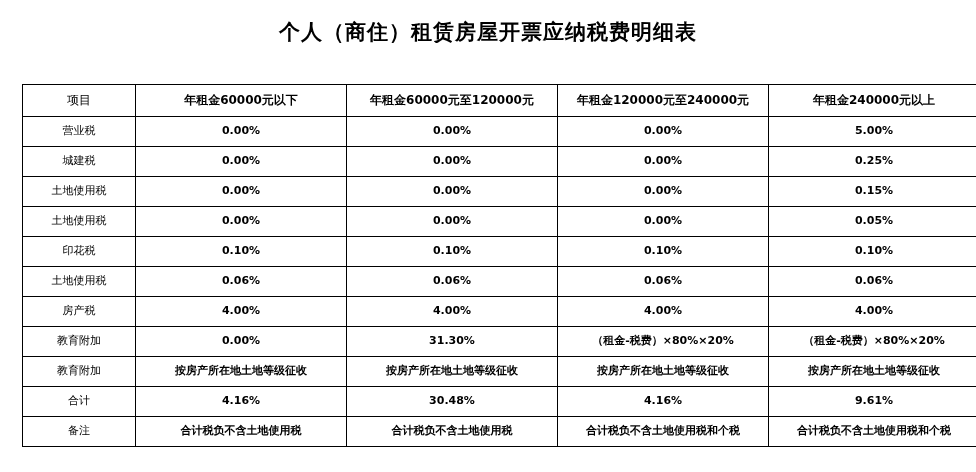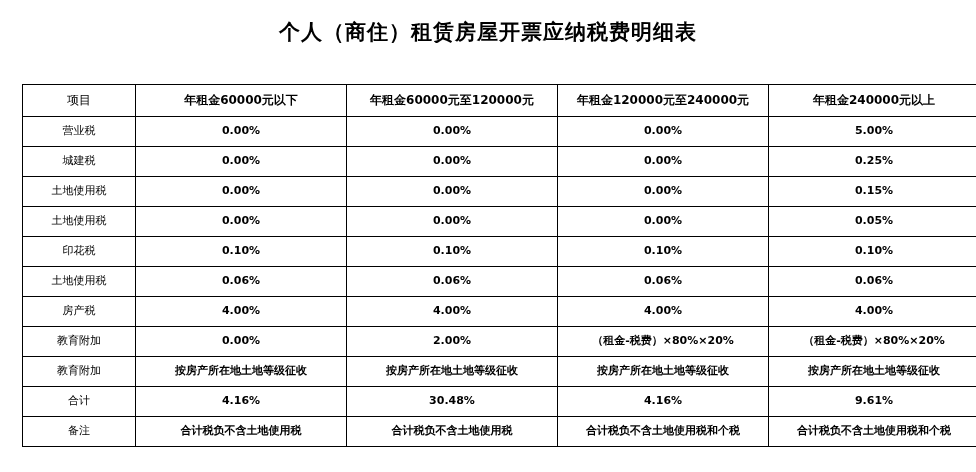--- a/index.html
+++ b/index.html
@@ -134,21 +134,21 @@
           <td class="col-label">房产税</td>
           <td class="col-val">4.00%</td>
           <td class="col-val">4.00%</td>
           <td class="col-val">4.00%</td>
           <td class="col-val">4.00%</td>
         </tr>
 
         <tr>
           <td class="col-label">教育附加</td>
           <td class="col-val">0.00%</td>
-          <td class="col-val">2.00%</td>
+          <td class="col-val">31.30%</td>
           <td class="col-val">（租金-税费）×80%×20%</td>
           <td class="col-val">（租金-税费）×80%×20%</td>
         </tr>
 
         <tr>
           <td class="col-label">教育附加</td>
           <td class="col-val">按房产所在地土地等级征收</td>
           <td class="col-val">按房产所在地土地等级征收</td>
           <td class="col-val">按房产所在地土地等级征收</td>
           <td class="col-val">按房产所在地土地等级征收</td>

